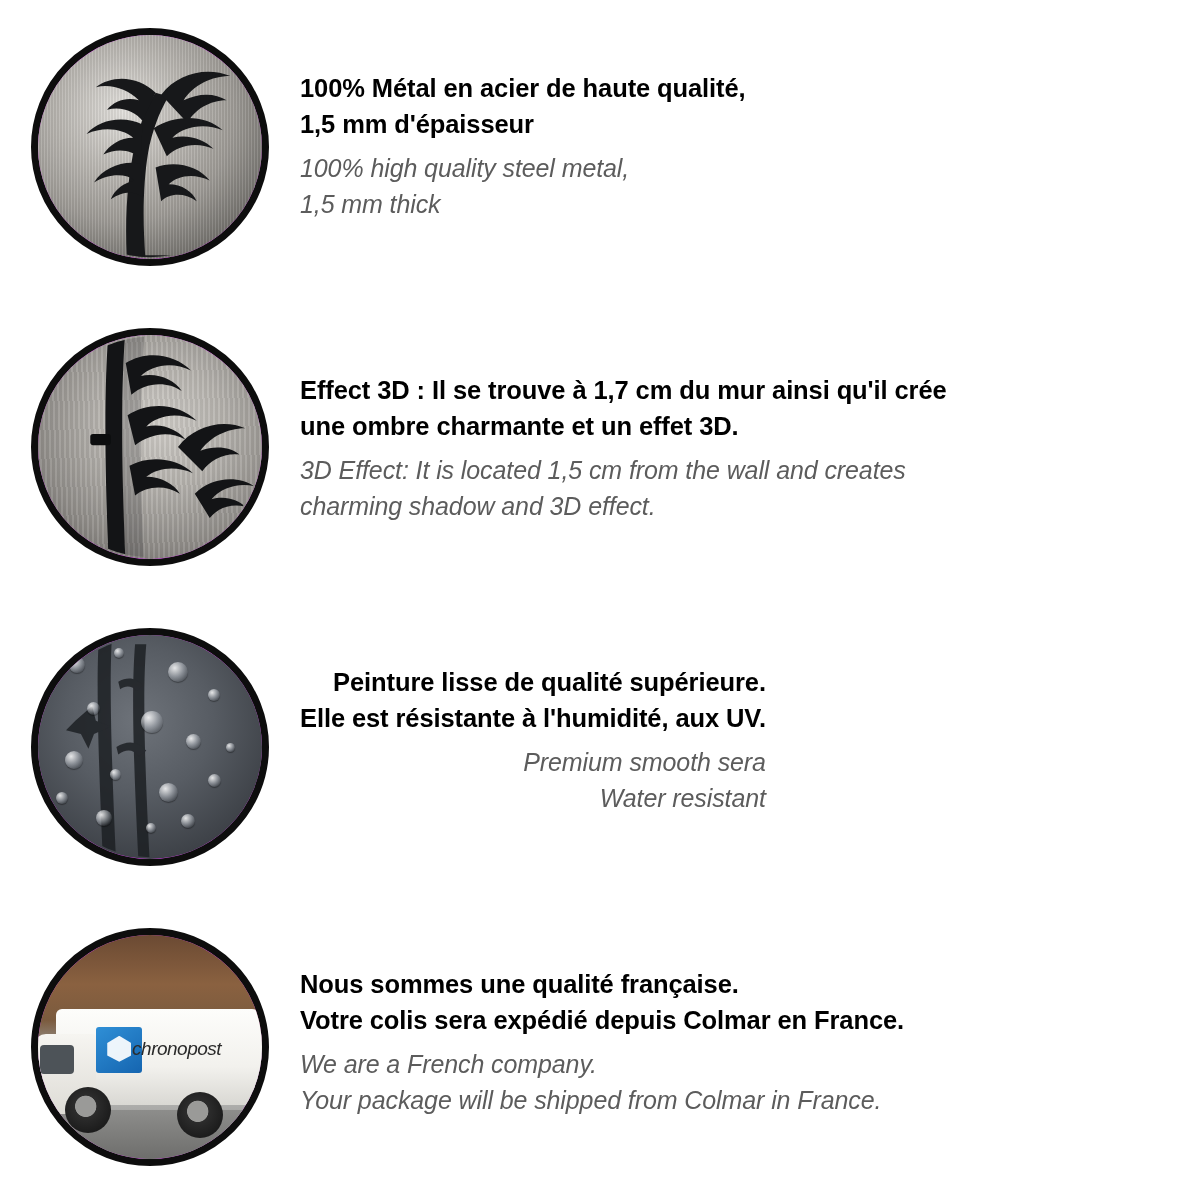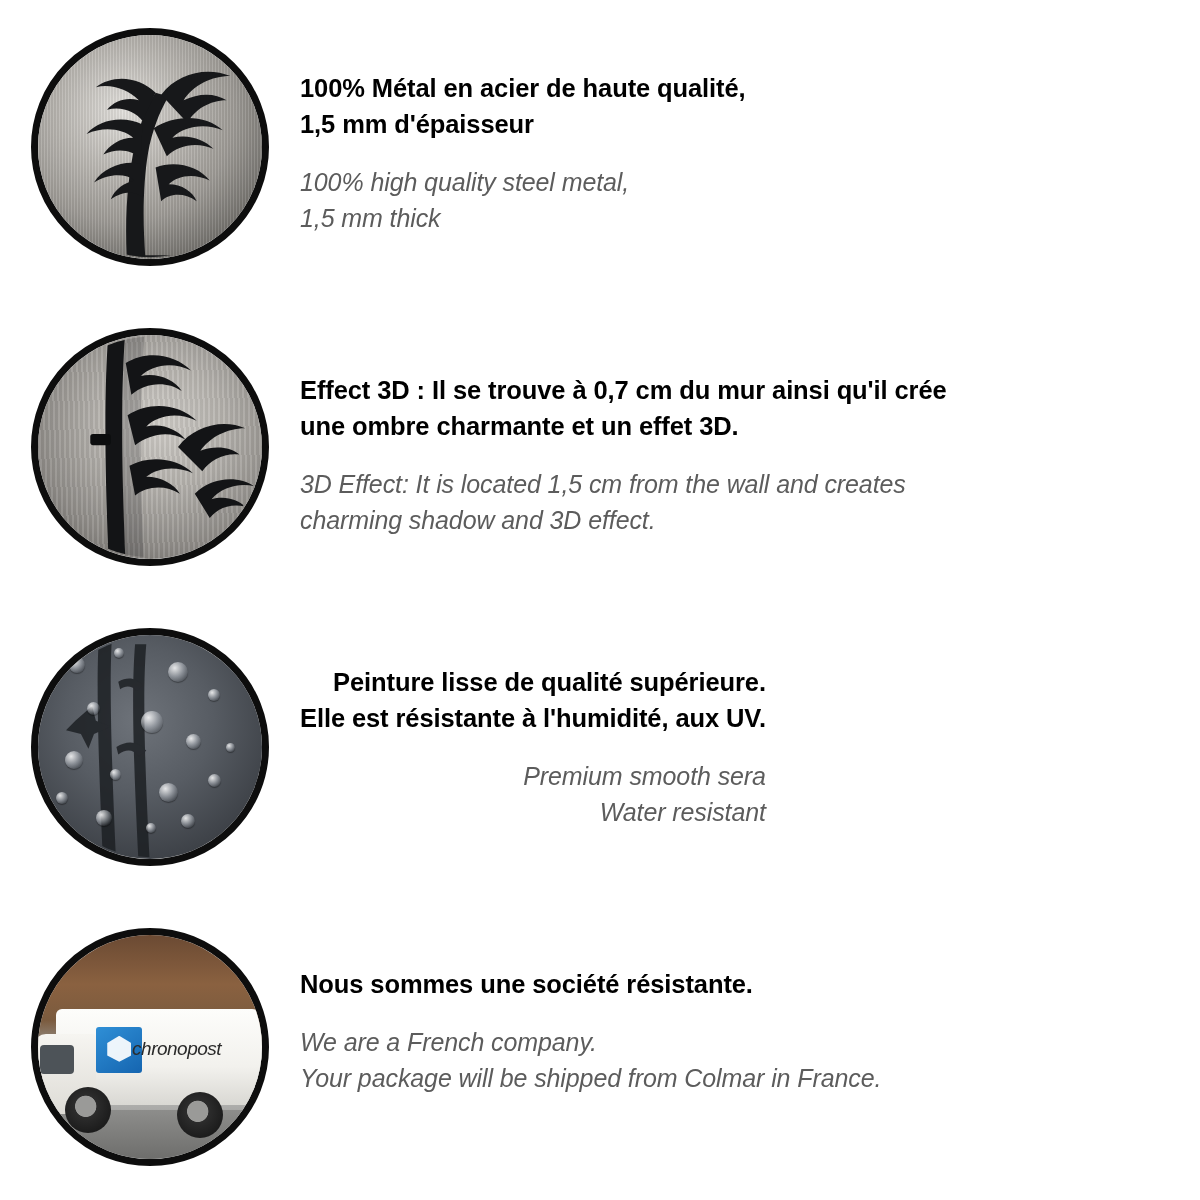--- a/index.html
+++ b/index.html
@@ -36,21 +36,21 @@
     box-sizing: border-box;
   }
   .thumb {
     width: 238px;
     height: 238px;
     border-radius: 50%;
     border: 7px solid #0d0d0d;
     box-sizing: border-box;
     overflow: hidden;
     position: relative;
-    background: #e5e5e5;
+    background: #d946ef;
   }
   .text-col {
     padding-top: 48px;
     padding-right: 40px;
   }
   .row-2 .text-col { padding-top: 50px; }
   .row-3 .text-col { padding-top: 42px; text-align: right; }
   .row-4 .text-col { padding-top: 44px; }
 
   .headline {
@@ -58,21 +58,21 @@
     font-size: 25.5px;
     color: #000000;
     line-height: 1.42;
     letter-spacing: -0.1px;
   }
   .subline {
     font-style: italic;
     font-size: 25px;
     color: #5c5c5c;
     line-height: 1.44;
-    margin-top: 22px;
+    margin-top: 8px;
     letter-spacing: -0.1px;
   }
 
   
   .metal-bg {
     position: absolute;
     inset: 0;
     background:
       repeating-linear-gradient(90deg, rgba(255,255,255,0.10) 0 1px, rgba(0,0,0,0.05) 1px 3px),
       radial-gradient(circle at 38% 34%, #e2e0dc 0%, #bdbab5 28%, #9d9a95 55%, #6f6d69 80%, #4b4947 100%);
@@ -247,21 +247,21 @@
               <path d="M150 120 C168 96 200 90 222 100 C202 100 184 110 174 124 C190 118 206 120 216 128 C200 126 184 134 176 146 Z"></path>
               <path d="M168 170 C186 152 214 150 232 162 C214 158 196 164 186 176 C200 172 214 176 222 184 C206 180 192 186 184 196 Z"></path>
             </g>
             <rect x="56" y="106" width="22" height="12" rx="3" fill="#0c0d0e"></rect>
           </g>
         </svg>
       </div>
     </div>
     <div class="text-col">
       <div class="headline">
-        <div>Effect 3D : Il se trouve à 0,7 cm du mur ainsi qu'il crée</div>
+        <div>Effect 3D : Il se trouve à 1,7 cm du mur ainsi qu'il crée</div>
         <div>une ombre charmante et un effet 3D.</div>
       </div>
       <div class="subline">
         <div>3D Effect: It is located 1,5 cm from the wall and creates</div>
         <div>charming shadow and 3D effect.</div>
       </div>
     </div>
   </div>
 
   <div class="feature-row row-3">
@@ -321,21 +321,22 @@
         <div class="van-cab"></div>
         <div class="van-window"></div>
         <div class="chrono-logo"></div>
         <div class="chrono-text">chronopost</div>
         <div class="van-wheel" style="left:12%;top:68%"></div>
         <div class="van-wheel" style="left:62%;top:70%"></div>
       </div>
     </div>
     <div class="text-col">
       <div class="headline">
-        <div>Nous sommes une société résistante.</div>
+        <div>Nous sommes une qualité française.</div>
+        <div>Votre colis sera expédié depuis Colmar en France.</div>
       </div>
       <div class="subline">
         <div>We are a French company.</div>
         <div>Your package will be shipped from Colmar in France.</div>
       </div>
     </div>
   </div>
 
 </div>
 

